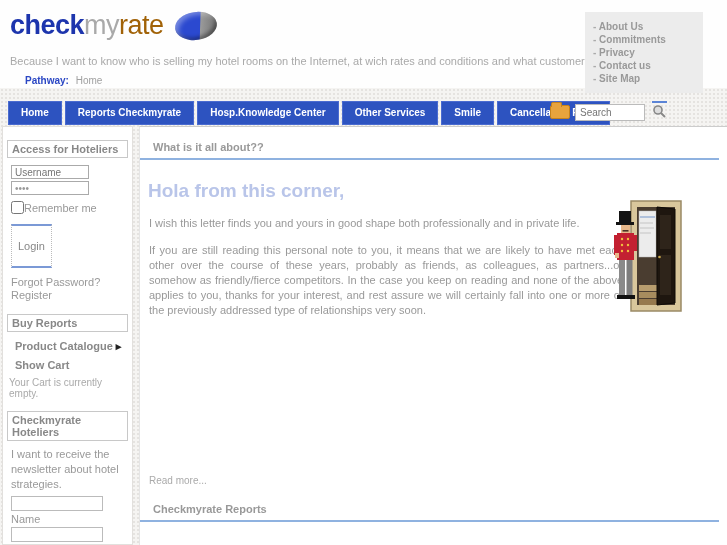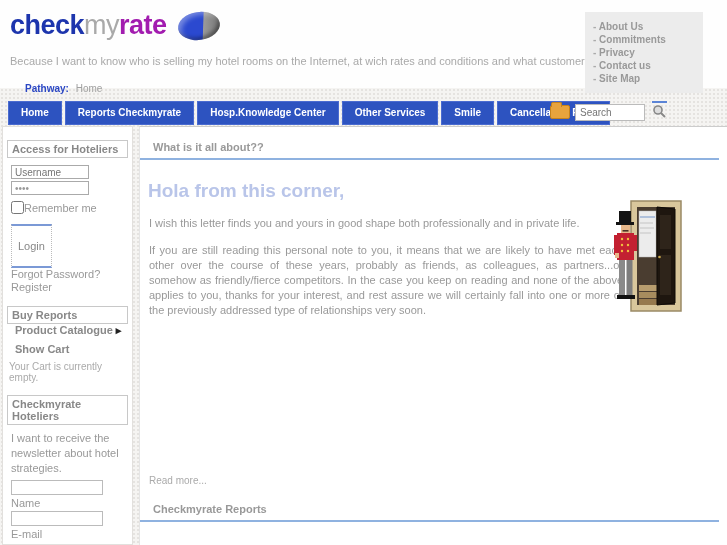--- a/index.html
+++ b/index.html
@@ -6,48 +6,48 @@
   html,body { width:727px; height:545px; overflow:hidden;
     font-family:"Liberation Sans", sans-serif;
     background-color:#f5f4f2;
     background-image: radial-gradient(#e5e3e0 1px, transparent 1px);
     background-size:4px 4px; }
   
   .header { position:absolute; left:0; top:8; width:727px; height:88px; background:#fefefe; }
   .logo { position:absolute; left:10px; top:10px; font-size:27px; letter-spacing:-0.5px; white-space:nowrap; }
   .logo .p1 { color:#1d35ad; font-weight:bold; }
   .logo .p2 { color:#a9a9a9; }
-  .logo .p3 { color:#a21caf; font-weight:bold; }
+  .logo .p3 { color:#a16207; font-weight:normal; }
   .logo-sphere { display:inline-block; width:42px; height:28px; border-radius:50%;
     vertical-align:-6px; margin-left:4px; transform:rotate(-8deg);
     background:linear-gradient(100deg,#2b49d0 58%,#9a9a9a 60%,#6e6e6e 100%);
     box-shadow:inset 3px 3px 5px rgba(255,255,255,.35), inset -2px -3px 4px rgba(0,0,0,.35); }
   .tagline { position:absolute; left:10px; top:55px; font-size:11px; color:#a9a9a9; }
-  .pathway { position:absolute; left:25px; top:75px; font-size:10px;margin-top:8px; }
+  .pathway { position:absolute; left:25px; top:75px; font-size:10px; }
   .pathway .pw-label { color:#2b47c4; font-weight:bold; }
   .pathway .pw-home { color:#a0a0a0; margin-left:4px; }
   .top-menu { position:absolute; right:24px; top:12px; width:118px; background:#ececec; padding:8px 6px 8px 8px; }
   .top-menu a { display:block; font-size:10px; font-weight:bold; color:#999; text-decoration:none; line-height:13px; }
   .top-menu a::before { content:"- "; color:#aaa; }
   
   .nav { position:absolute; left:8px; top:101px; display:flex; gap:3px; }
   .nav-btn { background:#2d53c0; border:1px solid #4a6bd0; color:#fff; font-size:10px; font-weight:bold;
     padding:5px 12px 6px; white-space:nowrap; cursor:pointer; }
   .search { position:absolute; left:550px; top:101px; display:flex; align-items:center; }
   .folder { width:20px; height:14px; background:#e8a33d; border:1px solid #c5821e; border-radius:2px; position:relative; margin-right:5px; }
   .folder::before { content:""; position:absolute; left:0; top:-4px; width:9px; height:4px; background:#e8a33d;
     border:1px solid #c5821e; border-bottom:none; border-radius:2px 2px 0 0; }
   .search input { width:70px; height:17px; border:1px solid #bbb; font-size:10px; padding:2px 4px; color:#888; }
   .mag { margin-left:7px; border-top:2px solid #5b84d6; padding-top:1px; cursor:pointer; }
   
   .sidebar { position:absolute; left:2px; top:126px; width:131px; height:419px; background:#fff; border:1px solid #e2e0dd; }
   .side-head { margin:13px 4px 0; border:1px solid #c8c8c8; padding:2px 4px; font-size:11px; font-weight:bold; color:#888; }
   .side-pad { padding-left:8px; }
   .side-input { display:block; width:78px; height:14px; border:1px solid #aaa; font-size:10px; padding:1px 3px; color:#999; }
-  .mt2{margin-top:2px}.mt4{margin-top:4px}.mt6{margin-top:6px}.mt7{margin-top:7px}.mt8{}
+  .mt2{margin-top:2px}.mt4{margin-top:4px}.mt6{margin-top:6px}.mt7{margin-top:7px}.mt8{margin-top:8px}
   .mt10{margin-top:10px}.mt12{margin-top:12px}
   .check-row { display:flex; align-items:center; font-size:11px; color:#999; }
   .side-btn { font-size:11px; color:#888; background:#fff; border:1px dotted #bbb;
     border-top:2px solid #7b99d6; border-bottom:2px solid #7b99d6; padding:14px 6px; cursor:pointer; }
   .side-link { display:block; font-size:11px; color:#999; text-decoration:none; line-height:13px; }
   .side-menu-item { font-size:11px; font-weight:bold; color:#888; padding-left:12px; cursor:pointer; }
   .cart-status { font-size:10px; color:#aaa; padding-left:6px; }
   .nl-intro { font-size:11px; color:#999; line-height:15px; padding:0 6px 0 8px; }
   .nl-label { font-size:11px; color:#999; padding-left:8px; }
   .nl-input { display:block; margin-left:8px; width:92px; height:15px; border:1px solid #bbb; }

